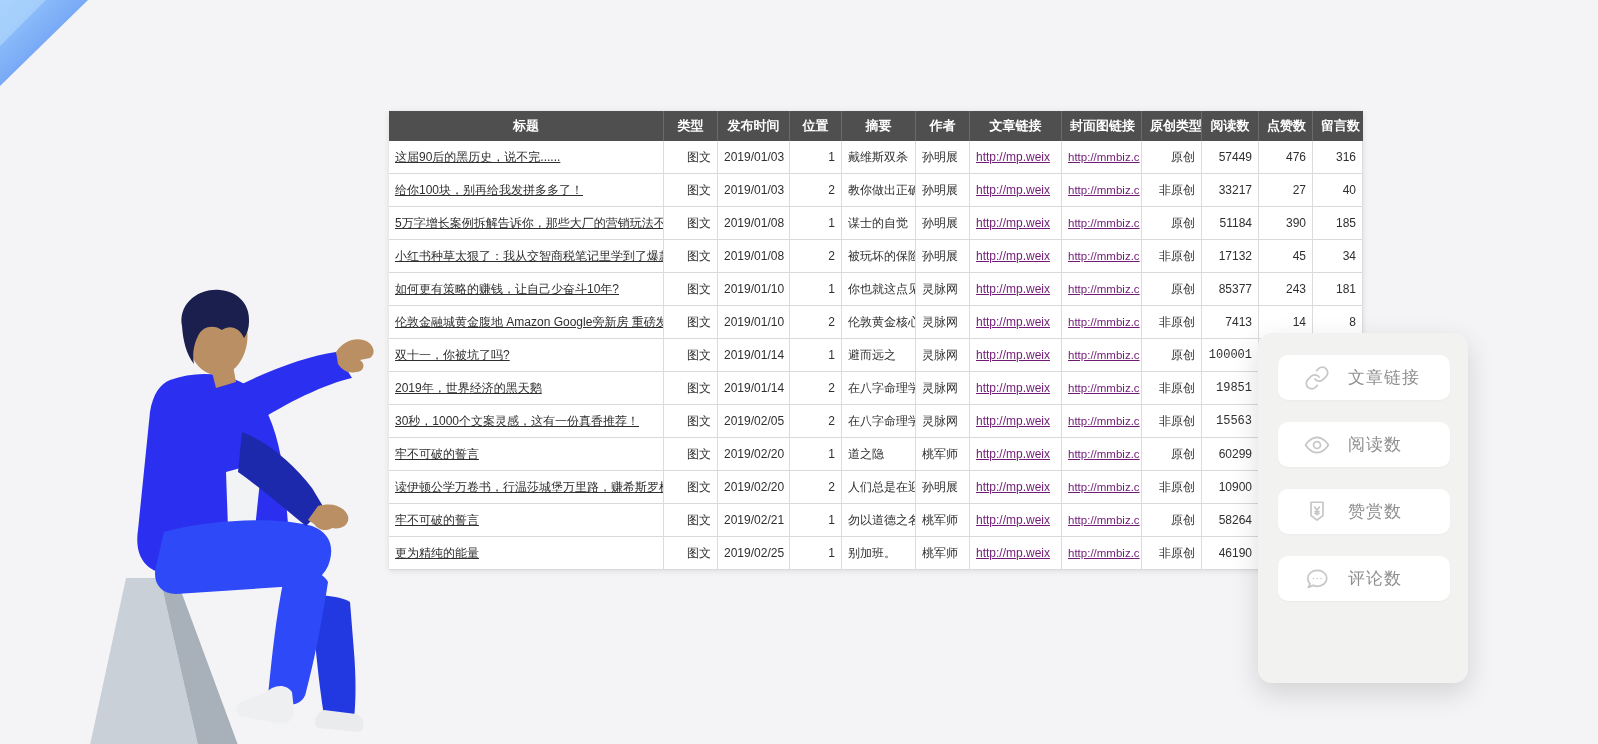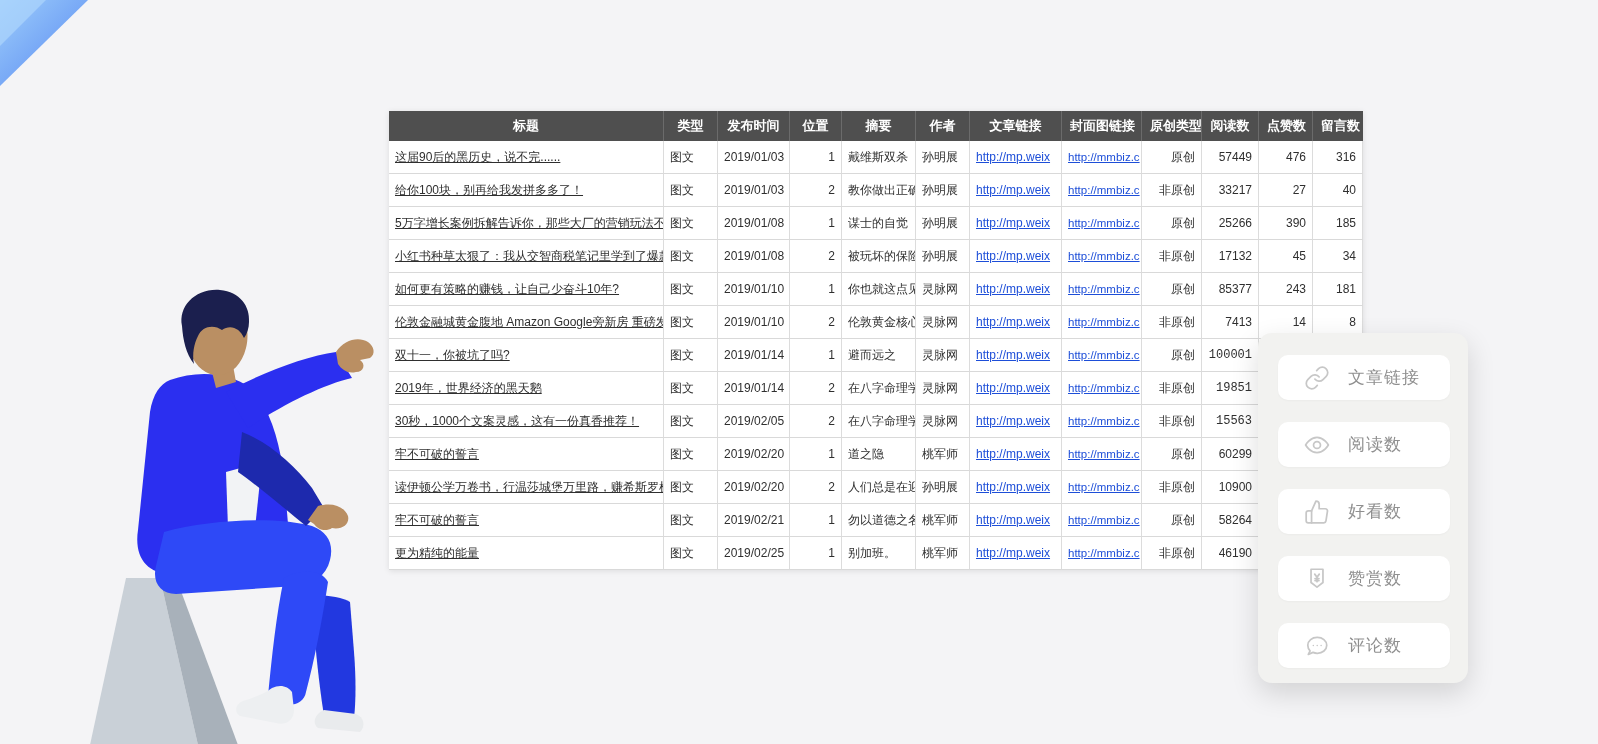--- a/index.html
+++ b/index.html
@@ -24,29 +24,29 @@
     text-align:center;padding:0 8px;border-right:1px solid #6b6b6b;
     white-space:nowrap;overflow:hidden;box-sizing:border-box;
   }
   table.grid th:last-child{border-right:none;text-align:right;}
   table.grid td{
     height:33px;background:#fff;font-size:12px;color:#2f2f2f;
     padding:0 6px;border-right:1px solid #dcdcdc;border-bottom:1px solid #d9d9d9;
     white-space:nowrap;overflow:hidden;box-sizing:border-box;vertical-align:middle;
   }
   td.align-left{text-align:left;}
-  td.align-center{text-align:left;}
+  td.align-center{text-align:right;}
   td.align-right{text-align:right;}
   td.col-original_type{border-right-color:#fff;}
   td.bg-green{background:#dbe9d7;border-right-color:#fff;}
   td.bg-pink{background:#f6caca;border-right-color:#fff;font-family:Liberation Mono, monospace;}
   td.bg-teal{background:#d5e6eb;border-right-color:#fff;}
   td.bg-blue{background:#cfdff1;border-right:none;}
   td.col-title{font-size:12.5px;text-decoration:underline;}
-  td a.cell-link{color:#1d4ed8;font-size:12px;}
+  td a.cell-link{color:#701a75;font-size:12px;}
   td.col-cover_link{padding:0 4px;}
   td.col-cover_link a.cell-link{font-size:11.5px;}
   
   .field-menu{
     position:absolute;left:1258px;top:333px;width:210px;height:350px;z-index:5;
     background:#f2f2f0;border-radius:14px;
     box-shadow:0 10px 28px rgba(0,0,0,.14);
     box-sizing:border-box;padding:22px 0 0 20px;
   }
   .pill{
@@ -164,21 +164,21 @@
         <tr>
           <td class="col-title align-left">5万字增长案例拆解告诉你，那些大厂的营销玩法不过如</td>
           <td class="col-type align-center">图文</td>
           <td class="col-date align-center">2019/01/08</td>
           <td class="col-position align-right">1</td>
           <td class="col-summary align-left">谋士的自觉</td>
           <td class="col-author align-left">孙明展</td>
           <td class="col-article_link align-left"><a class="cell-link" href="#">http://mp.weix</a></td>
           <td class="col-cover_link align-left"><a class="cell-link" href="#">http://mmbiz.c</a></td>
           <td class="col-original_type align-right">原创</td>
-          <td class="col-reads align-right bg-green">25266</td>
+          <td class="col-reads align-right bg-green">51184</td>
           <td class="col-likes align-right bg-teal">390</td>
           <td class="col-comments align-right bg-blue">185</td>
         </tr>
         <tr>
           <td class="col-title align-left">小红书种草太狠了：我从交智商税笔记里学到了爆款套</td>
           <td class="col-type align-center">图文</td>
           <td class="col-date align-center">2019/01/08</td>
           <td class="col-position align-right">2</td>
           <td class="col-summary align-left">被玩坏的保险</td>
           <td class="col-author align-left">孙明展</td>
@@ -334,29 +334,20 @@
   <div class="pill">
     <span class="pill-icon">
       <svg viewBox="0 0 24 24" fill="none" stroke="#c7c7c7" stroke-width="1.6" stroke-linecap="round" stroke-linejoin="round">
         <path d="M1.5 12S5.5 5 12 5s10.5 7 10.5 7-4 7-10.5 7S1.5 12 1.5 12z"></path>
         <circle cx="12" cy="12" r="3.2"></circle>
       </svg>
     </span>
     <span class="pill-label">阅读数</span>
   </div>
 
-  <div class="pill">
-    <span class="pill-icon">
-      <svg viewBox="0 0 24 24" fill="none" stroke="#c7c7c7" stroke-width="1.6" stroke-linecap="round" stroke-linejoin="round">
-        <path d="M14 9V5a3 3 0 0 0-3-3l-4 9v11h11.28a2 2 0 0 0 2-1.7l1.38-9a2 2 0 0 0-2-2.3H14z"></path>
-        <path d="M7 22H4a2 2 0 0 1-2-2v-7a2 2 0 0 1 2-2h3"></path>
-      </svg>
-    </span>
-    <span class="pill-label">好看数</span>
-  </div>
 
   <div class="pill">
     <span class="pill-icon">
       <svg viewBox="0 0 24 24" fill="none" stroke="#c7c7c7" stroke-width="1.6" stroke-linecap="round" stroke-linejoin="round">
         <path d="M6.5 3h11v12.2L12 19.5 6.5 15.2z"></path>
         <path d="M9.9 7.5l2.1 2.8 2.1-2.8M12 10.3v4.2M10.2 11.6h3.6M10.2 13.4h3.6"></path>
       </svg>
     </span>
     <span class="pill-label">赞赏数</span>
   </div>

